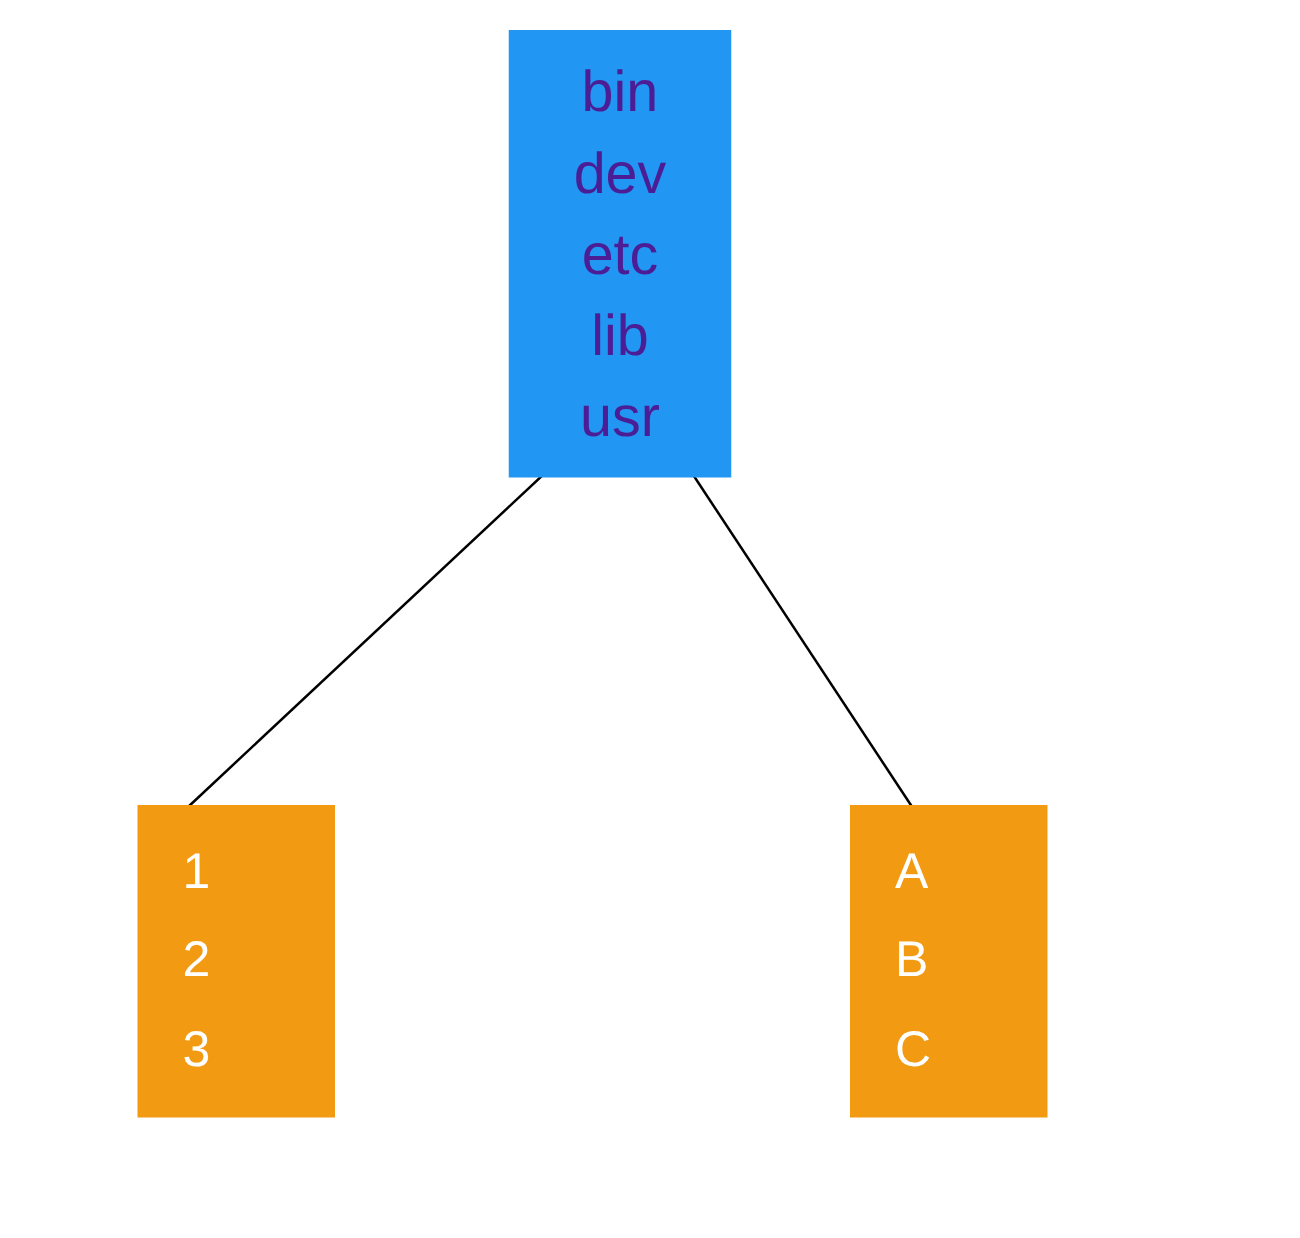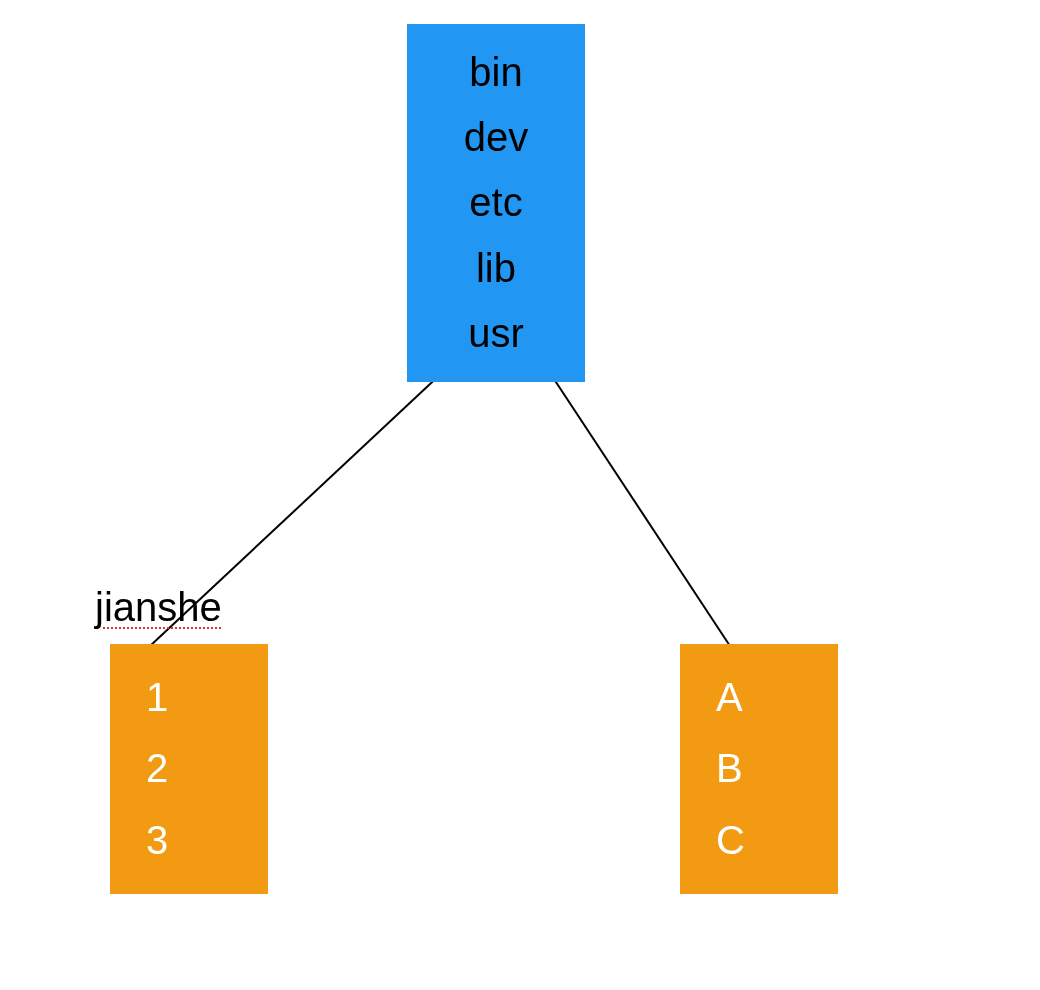--- a/index.html
+++ b/index.html
@@ -26,22 +26,22 @@
       width: 178px;
       height: 358px;
       background: #2196f3;
       display: flex;
       flex-direction: column;
       justify-content: space-around;
       align-items: center;
       padding: 16px 0;
     }
     .root-item {
-      color: #000000;
-      font-size: 40px;
+      color: #4c1d95;
+      font-size: 46px;
       font-weight: normal;
     }
     .child-label {
       position: absolute;
       font-size: 40px;
       color: #000;
       text-decoration: underline;
       text-decoration-color: #d33;
       text-decoration-style: dotted;
       text-decoration-thickness: 2px;
@@ -103,21 +103,20 @@
   </svg>
 
   <div class="root-box">
     <div class="root-item">bin</div>
     <div class="root-item">dev</div>
     <div class="root-item">etc</div>
     <div class="root-item">lib</div>
     <div class="root-item">usr</div>
   </div>
 
-  <div class="child-label label-left">jianshe</div>
 
   <div class="child-box child-left">
     <div class="child-item">1</div>
     <div class="child-item">2</div>
     <div class="child-item">3</div>
   </div>
 
 
   <div class="child-box child-right">
     <div class="child-item">A</div>

